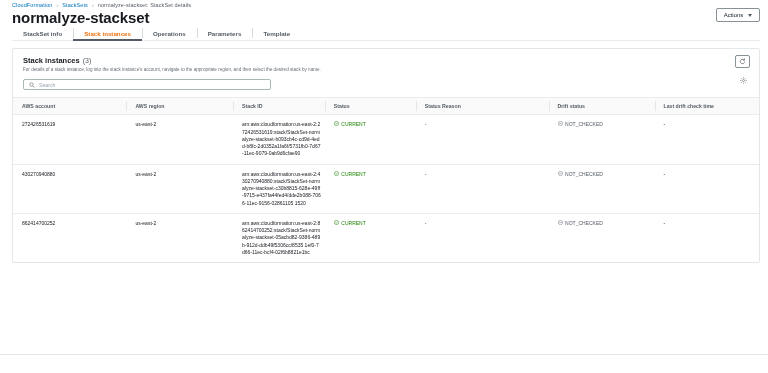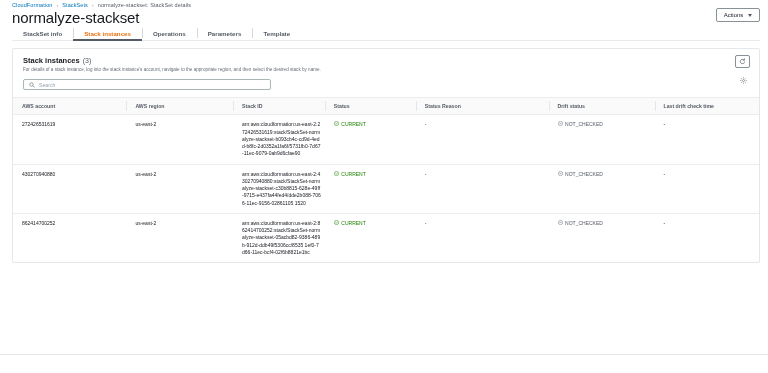--- a/index.html
+++ b/index.html
@@ -19,21 +19,21 @@
     height: 12px; display: flex; align-items: center;
     font-size: 5.5px; letter-spacing: .1px;
   }
   .bc-link { color: #0073bb; cursor: pointer; }
   .bc-sep { color: #95a5b3; margin: 0 4px; font-size: 5px; }
   .bc-current { color: #545b64; }
 
   
   .page-title {
     position: absolute; top: 9px; left: 12px;
-    font-size: 15px; font-weight: 400; color: #16191f;
+    font-size: 15px; font-weight: 700; color: #16191f;
     letter-spacing: -0.1px;
   }
 
   
   .actions-btn {
     position: absolute; top: 8px; right: 8px;
     height: 14px; min-width: 44px;
     display: flex; align-items: center; justify-content: center; gap: 5px;
     padding: 0 6px;
     background: #ffffff;

